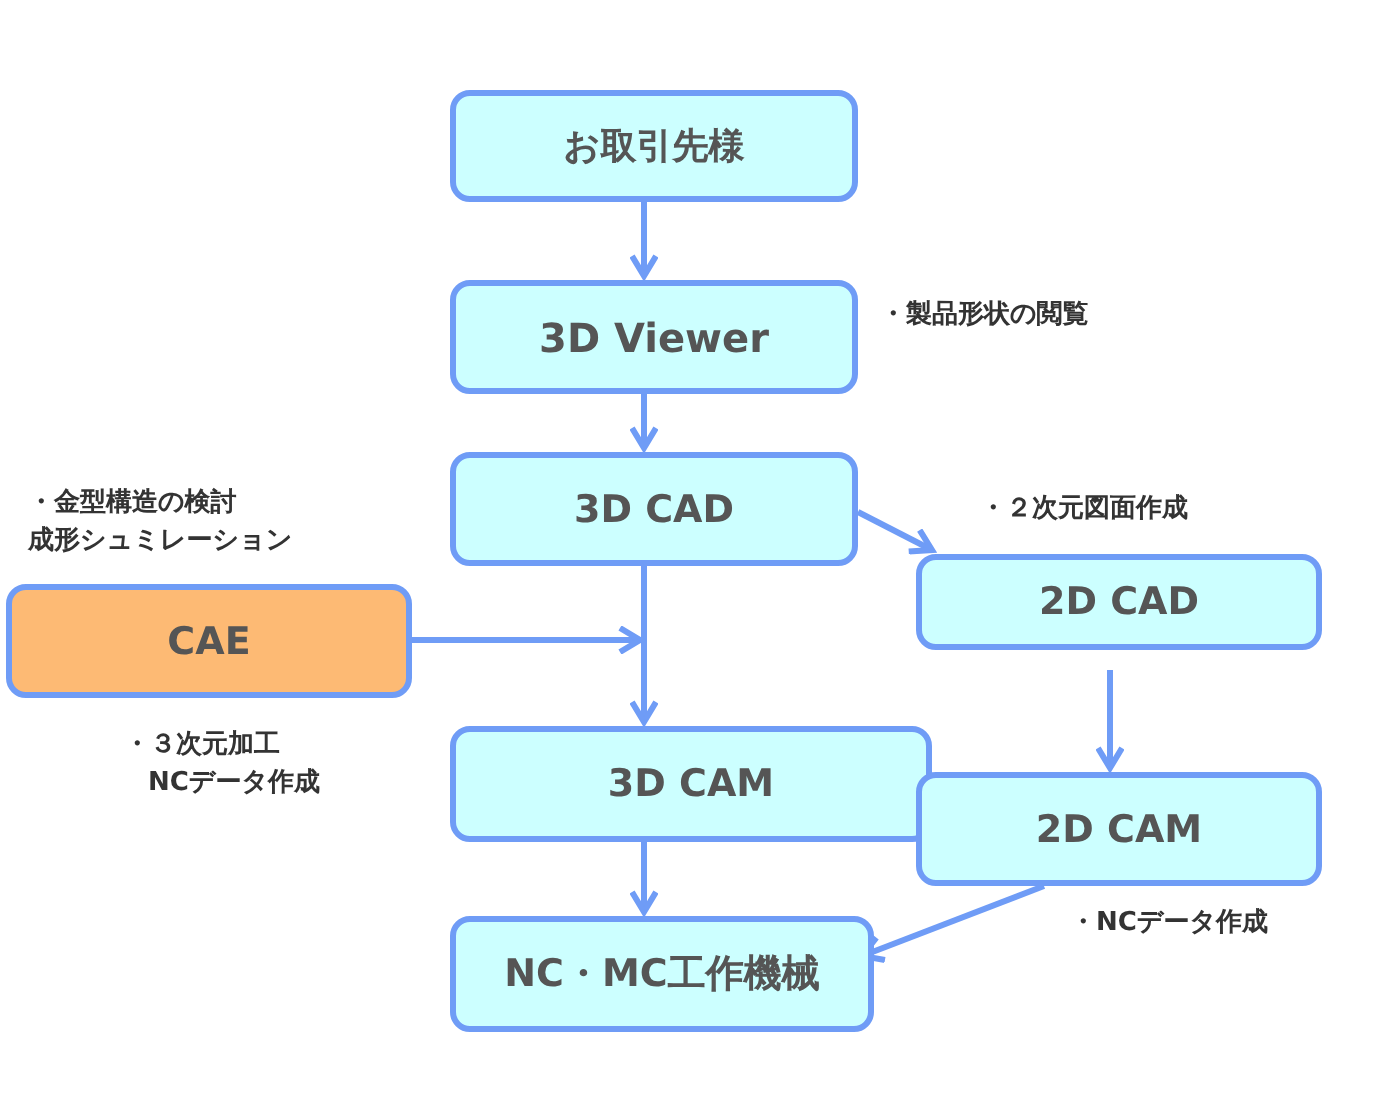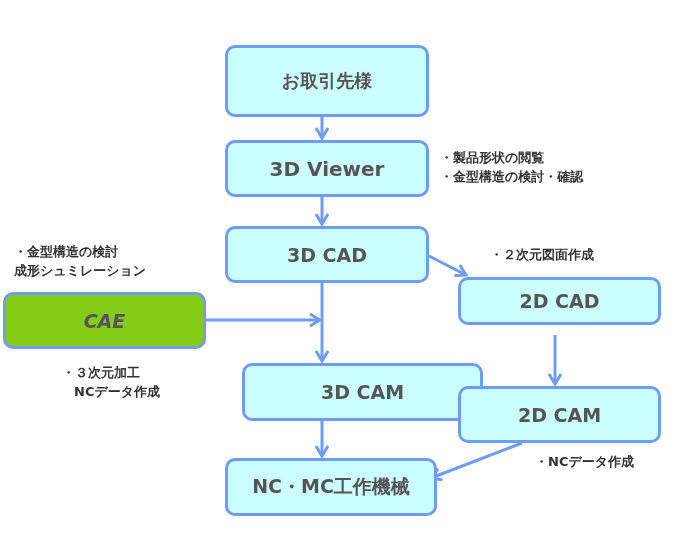--- a/index.html
+++ b/index.html
@@ -3,21 +3,21 @@
 <meta charset="utf-8">
 <style>
   html, body { margin: 0; padding: 0; background: #ffffff; }
   body { width: 700px; height: 560px; position: relative; overflow: hidden;
          font-family: "DejaVu Sans", "Liberation Sans", sans-serif; }
   #arrows { position: absolute; left: 0; top: 0; width: 700px; height: 560px; }
   .box { position: absolute; box-sizing: border-box; border: 3px solid #6f9cf6;
          border-radius: 10px; display: flex; align-items: center; justify-content: center;
          font-weight: bold; color: #555555; font-size: 18px; }
   .cyan { background: #ccffff; }
-  .orange { background: #84cc16; font-style: italic; }
+  .orange { background: #fdba74; }
   .note { position: absolute; font-weight: bold; color: #333333; font-size: 13px;
           line-height: 19px; white-space: nowrap; }
   .note div { white-space: nowrap; }
   .center { text-align: center; }
 </style>
 </head>
 <body>
 
 <svg id="arrows" viewBox="0 0 700 560">
   <defs>
@@ -28,48 +28,47 @@
   <line x1="322" y1="101" x2="322" y2="138" stroke="#6f9cf6" stroke-width="3" marker-end="url(#ah)"></line>
   <line x1="322" y1="197" x2="322" y2="224" stroke="#6f9cf6" stroke-width="3" marker-end="url(#ah)"></line>
   <line x1="322" y1="283" x2="322" y2="361" stroke="#6f9cf6" stroke-width="3" marker-end="url(#ah)"></line>
   <line x1="206" y1="320" x2="320" y2="320" stroke="#6f9cf6" stroke-width="3" marker-end="url(#ah)"></line>
   <line x1="429" y1="256" x2="466" y2="275" stroke="#6f9cf6" stroke-width="3" marker-end="url(#ah)"></line>
   <line x1="322" y1="421" x2="322" y2="456" stroke="#6f9cf6" stroke-width="3" marker-end="url(#ah)"></line>
   <line x1="555" y1="335" x2="555" y2="384" stroke="#6f9cf6" stroke-width="3" marker-end="url(#ah)"></line>
   <line x1="522" y1="443" x2="431" y2="478" stroke="#6f9cf6" stroke-width="3" marker-end="url(#ah)"></line>
 </svg>
 
-<div class="box cyan" style="left:225px;top:45px;width:204px;height:72px;">
+<div class="box cyan" style="left:225px;top:45px;width:204px;height:56px;">
   <span>お取引先様</span>
 </div>
 <div class="box cyan" style="left:225px;top:140px;width:204px;height:57px;">
   <span style="font-size:20px;">3D Viewer</span>
 </div>
 <div class="box cyan" style="left:225px;top:226px;width:204px;height:57px;">
   <span style="font-size:19px;">3D CAD</span>
 </div>
 <div class="box orange" style="left:3px;top:292px;width:203px;height:57px;">
   <span style="font-size:19px;">CAE</span>
 </div>
-<div class="box cyan" style="left:242px;top:363px;width:241px;height:58px;">
+<div class="box cyan" style="left:225px;top:363px;width:241px;height:58px;">
   <span style="font-size:19px;">3D CAM</span>
 </div>
 <div class="box cyan" style="left:225px;top:458px;width:212px;height:58px;">
   <span style="font-size:19px;">NC・MC工作機械</span>
 </div>
 <div class="box cyan" style="left:458px;top:277px;width:203px;height:48px;">
   <span style="font-size:19px;">2D CAD</span>
 </div>
 <div class="box cyan" style="left:458px;top:386px;width:203px;height:57px;">
   <span style="font-size:19px;">2D CAM</span>
 </div>
 
 <div class="note" style="left:440px;top:148px;">
   <div>・製品形状の閲覧</div>
-  <div>・金型構造の検討・確認</div>
 </div>
 <div class="note" style="left:14px;top:242px;">
   <div>・金型構造の検討</div>
   <div>成形シュミレーション</div>
 </div>
 <div class="note center" style="left:62px;top:363px;">
   <div style="text-align:left;">・３次元加工</div>
   <div style="text-align:left;padding-left:12px;">NCデータ作成</div>
 </div>
 <div class="note" style="left:490px;top:245px;">

